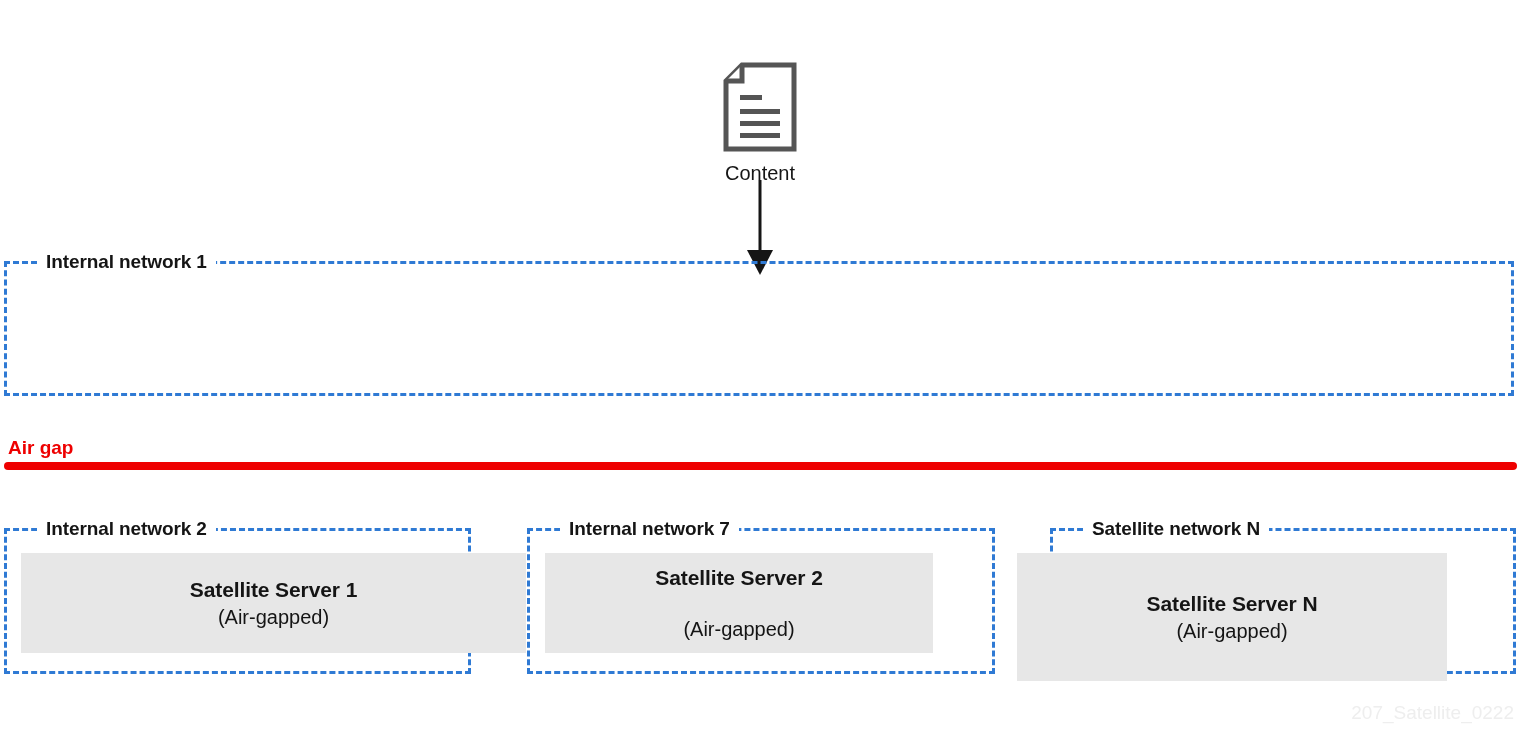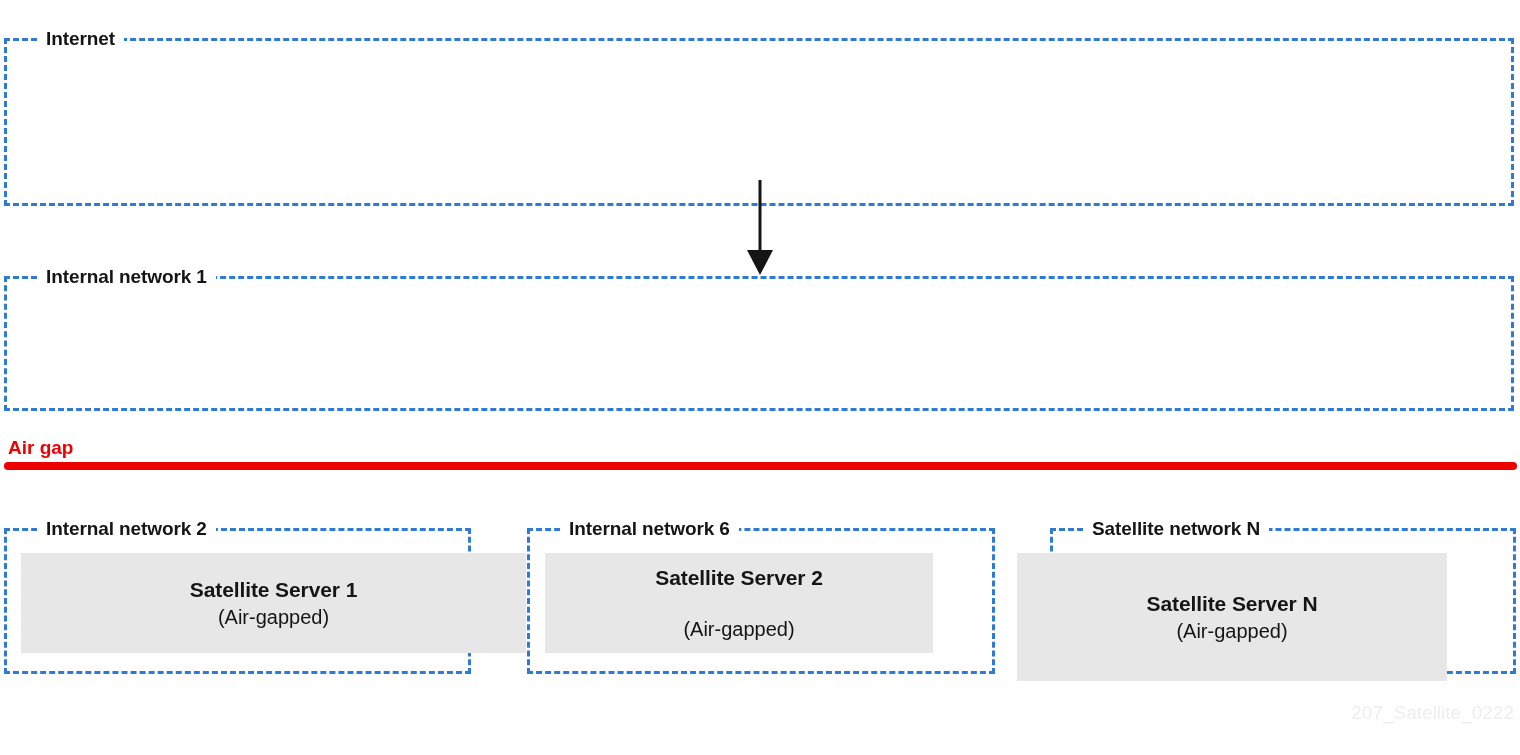--- a/index.html
+++ b/index.html
@@ -35,21 +35,21 @@
     padding: 0 9px;
     font-size: 19px;
     font-weight: bold;
     letter-spacing: -0.1px;
     color: #151515;
     white-space: nowrap;
     line-height: 22px;
   }
 
   #zone-internet   { left: 4px;    top: 38px;  width: 1510px; height: 168px; }
-  #zone-internal-1 { left: 4px;    top: 276px; width: 1510px; height: 135px; }
+  #zone-internal-1 { left: 4px;    top: 261px; width: 1510px; height: 135px; }
   #zone-internal-2 { left: 4px;    top: 528px; width: 467px;  height: 146px; }
   #zone-internal-3 { left: 527px;  top: 528px; width: 468px;  height: 146px; }
   #zone-internal-n { left: 1050px; top: 528px; width: 466px;  height: 146px; }
 
   
   #content-node {
     position: absolute;
     left: 660px;
     top: 62px;
     width: 200px;
@@ -135,24 +135,32 @@
     color: #eeeeee;
     line-height: 23px;
     white-space: nowrap;
   }
 </style>
 </head>
 <body>
 
 <div id="stage">
 
-  <div class="zone" id="zone-internet">
-    <span class="zone-label">Internet</span>
+
+  <div id="content-node">
+    <svg id="content-icon" width="76" height="90" viewBox="0 0 76 90">
+      <path d="M20 3 L72 3 L72 87 L4 87 L4 19 Z" fill="#ffffff" stroke="#555555" stroke-width="5" stroke-linejoin="miter"></path>
+      <path d="M20 3 L20 19 L4 19" fill="#ffffff" stroke="#555555" stroke-width="5" stroke-linejoin="miter"></path>
+      <rect x="18" y="33" width="22" height="5" fill="#555555"></rect>
+      <rect x="18" y="47" width="40" height="5" fill="#555555"></rect>
+      <rect x="18" y="59" width="40" height="5" fill="#555555"></rect>
+      <rect x="18" y="71" width="40" height="5" fill="#555555"></rect>
+    </svg>
+    <div id="content-label">Content</div>
   </div>
-
 
   <svg id="connector-arrow" width="34" height="96" viewBox="0 0 34 96">
     <line x1="17" y1="0" x2="17" y2="74" stroke="#151515" stroke-width="3"></line>
     <polygon points="17,95 4,70 30,70" fill="#151515"></polygon>
   </svg>
 
   <div class="zone" id="zone-internal-1">
     <span class="zone-label">Internal network 1</span>
   </div>
 
@@ -162,21 +170,21 @@
 
   <div class="zone" id="zone-internal-2">
     <span class="zone-label">Internal network 2</span>
   </div>
   <div class="server-box" id="server-air-1">
     <div class="server-title">Satellite Server 1</div>
     <div class="server-sub">(Air-gapped)</div>
   </div>
 
   <div class="zone" id="zone-internal-3">
-    <span class="zone-label">Internal network 6</span>
+    <span class="zone-label">Internal network 7</span>
   </div>
   <div class="server-box" id="server-air-2">
     <div class="server-title">Satellite Server 2</div>
     <div class="server-sub">(Air-gapped)</div>
   </div>
 
   <div class="zone" id="zone-internal-n">
     <span class="zone-label">Satellite network N</span>
   </div>
   <div class="server-box" id="server-air-n">

